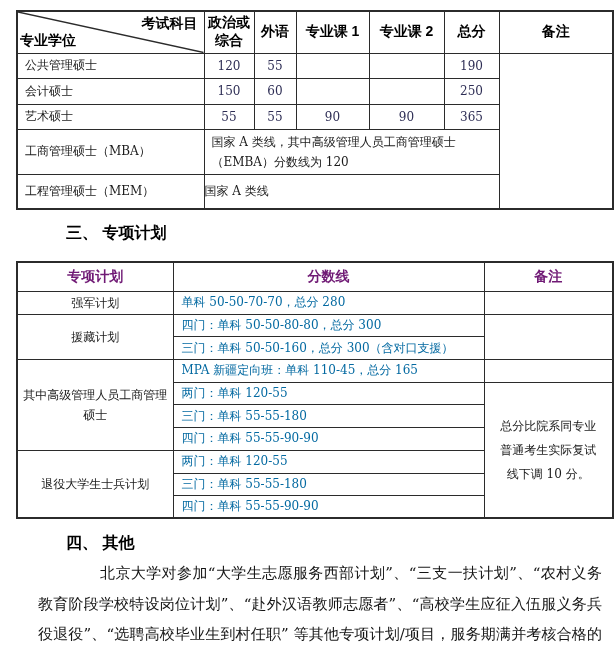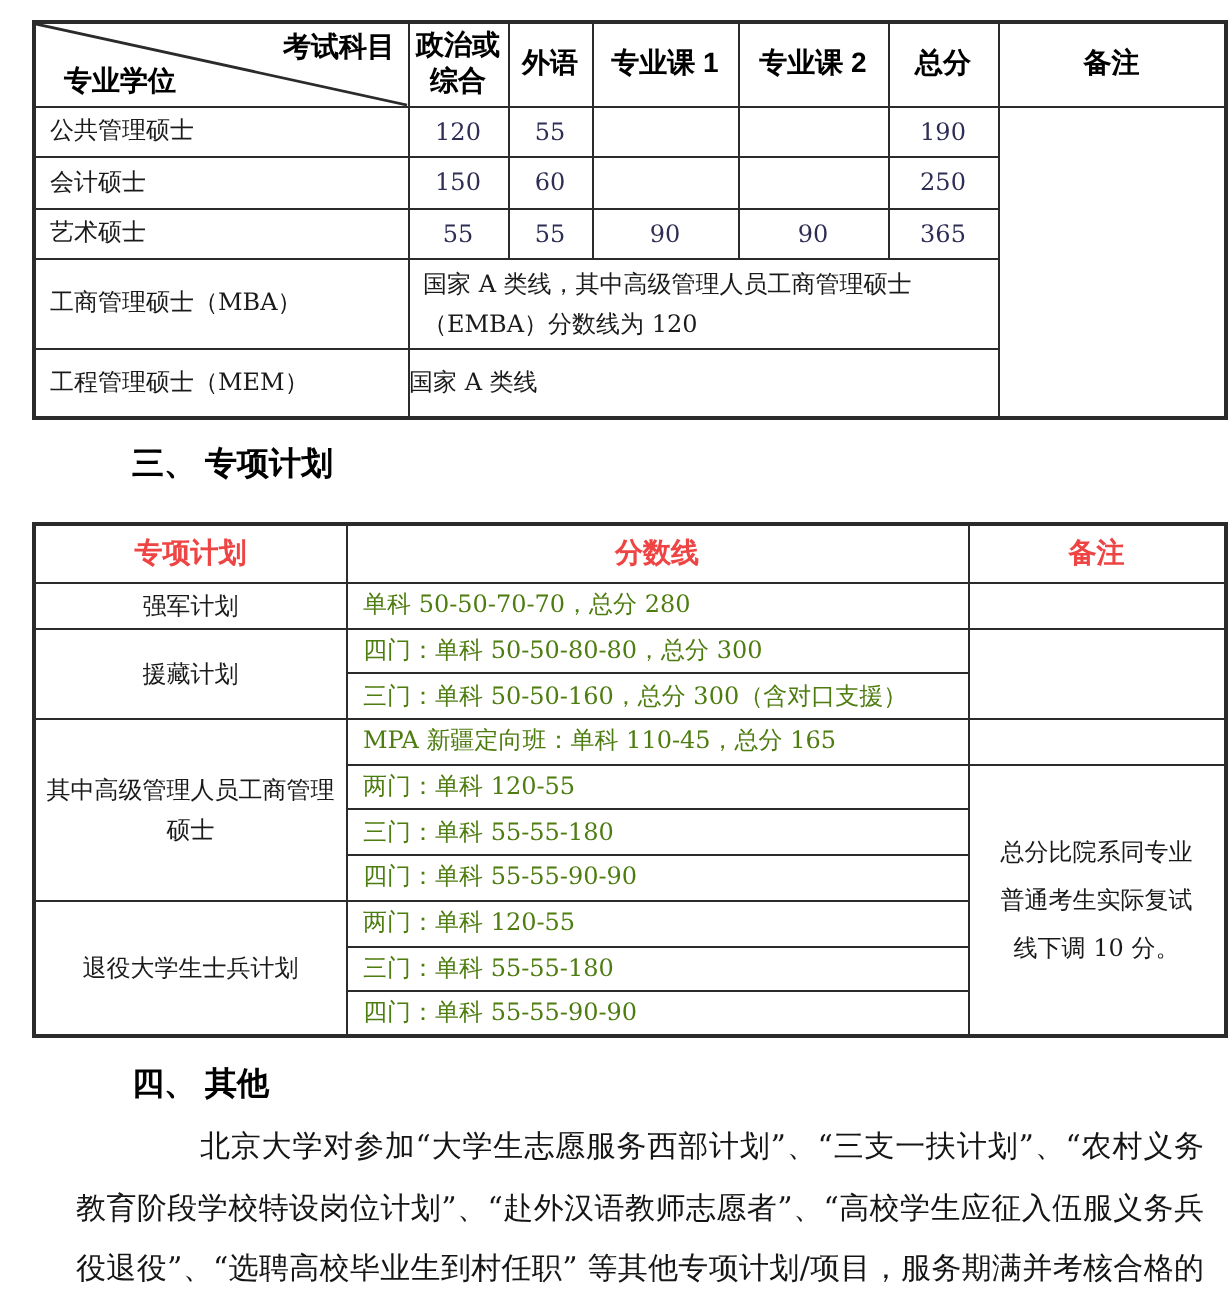--- a/index.html
+++ b/index.html
@@ -10,39 +10,39 @@
      overflow:hidden;padding:0;}
   
   .t1{width:596px;margin-top:10px;border:2px solid #2b2b2b;}
   .t1 .hdr td{font-family:"Liberation Sans","DejaVu Sans",sans-serif;
               font-weight:bold;text-align:center;font-size:14px;color:#000;}
   .t1 td.name{text-align:left;padding-left:7px;}
   .t1 td.num{text-align:center;color:#2e2e55;}
   .diag{position:relative;}
   .diag svg{position:absolute;left:0;top:0;width:100%;height:100%;}
   .diag .dtop{position:absolute;top:3px;right:6px;}
-  .diag .dbot{position:absolute;bottom:3px;left:14px;text-align:right;}
+  .diag .dbot{position:absolute;bottom:3px;left:2px;text-align:right;}
   .t1 td.mba{text-align:left;padding:2px 4px 2px 7px;white-space:pre-line;
              line-height:20px;}
   .t1 td.mem{}
   .t1 tr.r-h{height:42px;}  .t1 tr.r-a{height:25px;}
   .t1 tr.r-b{height:26px;}  .t1 tr.r-c{height:25px;}
   .t1 tr.r-d{height:44px;}  .t1 tr.r-e{height:35px;}
   
   .sec{font-family:"Liberation Sans","DejaVu Sans",sans-serif;font-weight:bold;
        font-size:16px;color:#000;margin:0 0 0 66px;line-height:22px;}
   .sec3{margin-top:12px;}
   .sec4{margin-top:13px;}
   
   .t2{width:596px;margin-top:17px;border:2px solid #2b2b2b;}
   .t2 .hdr td{font-family:"Liberation Sans","DejaVu Sans",sans-serif;
-              font-weight:bold;text-align:center;font-size:14px;color:#ef4444;height:28px;}
+              font-weight:bold;text-align:center;font-size:14px;color:#701a75;height:28px;}
   .t2 tr{height:22.7px;}
   .t2 td.plan{text-align:center;line-height:20px;}
-  .t2 td.score{text-align:left;padding-left:8px;white-space:nowrap;color:#4d7c0f;}
+  .t2 td.score{text-align:left;padding-left:8px;white-space:nowrap;color:#0369a1;}
   .t2 td.note{text-align:center;padding:16px 8px;white-space:pre-line;line-height:24px;}
   
   .body-p{font-size:15px;line-height:30.5px;text-align:justify;
           margin:4px 14px 0 38px;text-indent:62px;color:#151515;}
 </style>
 </head>
 <body>
 
 <table class="t1">
   <colgroup>

